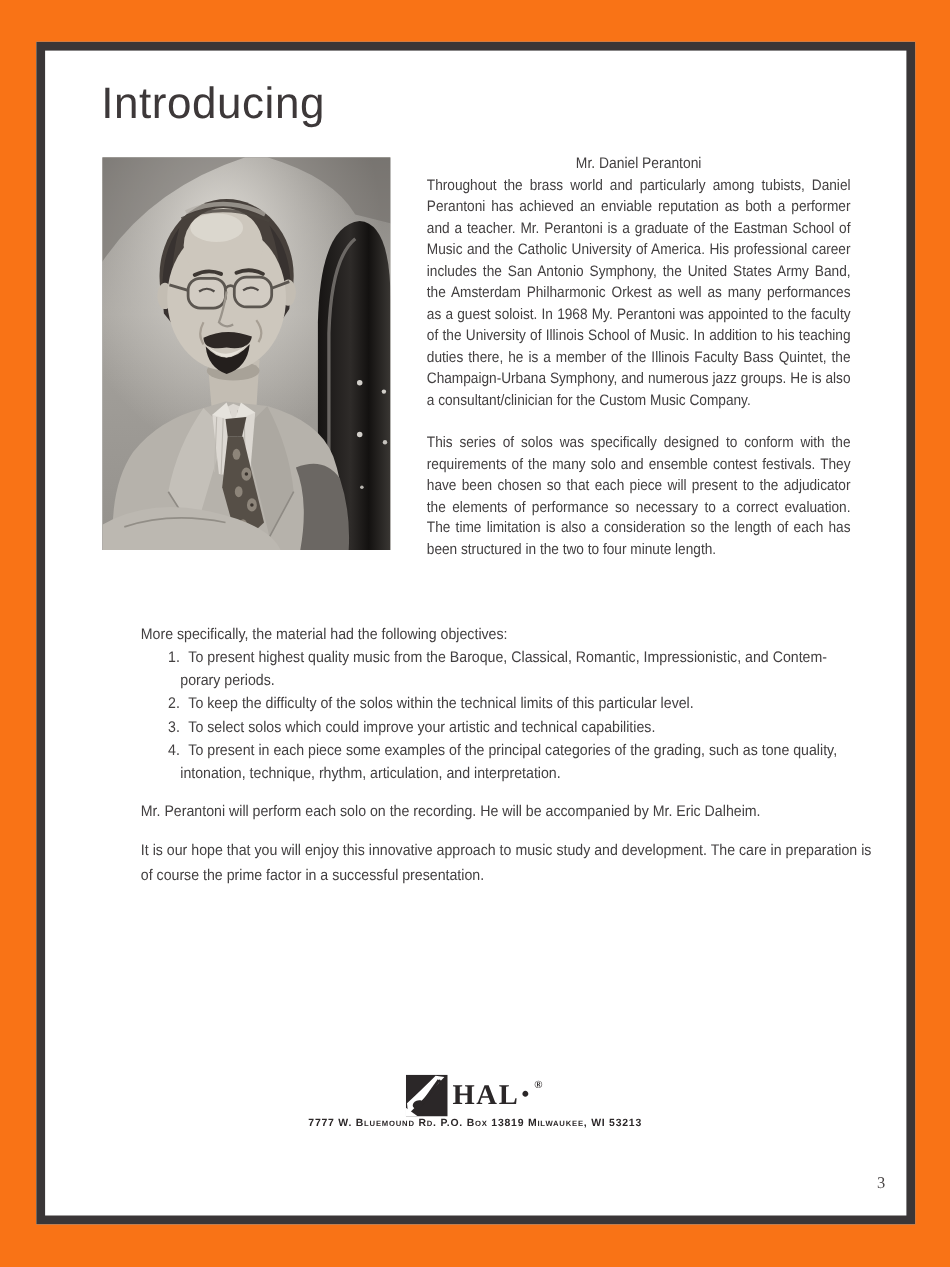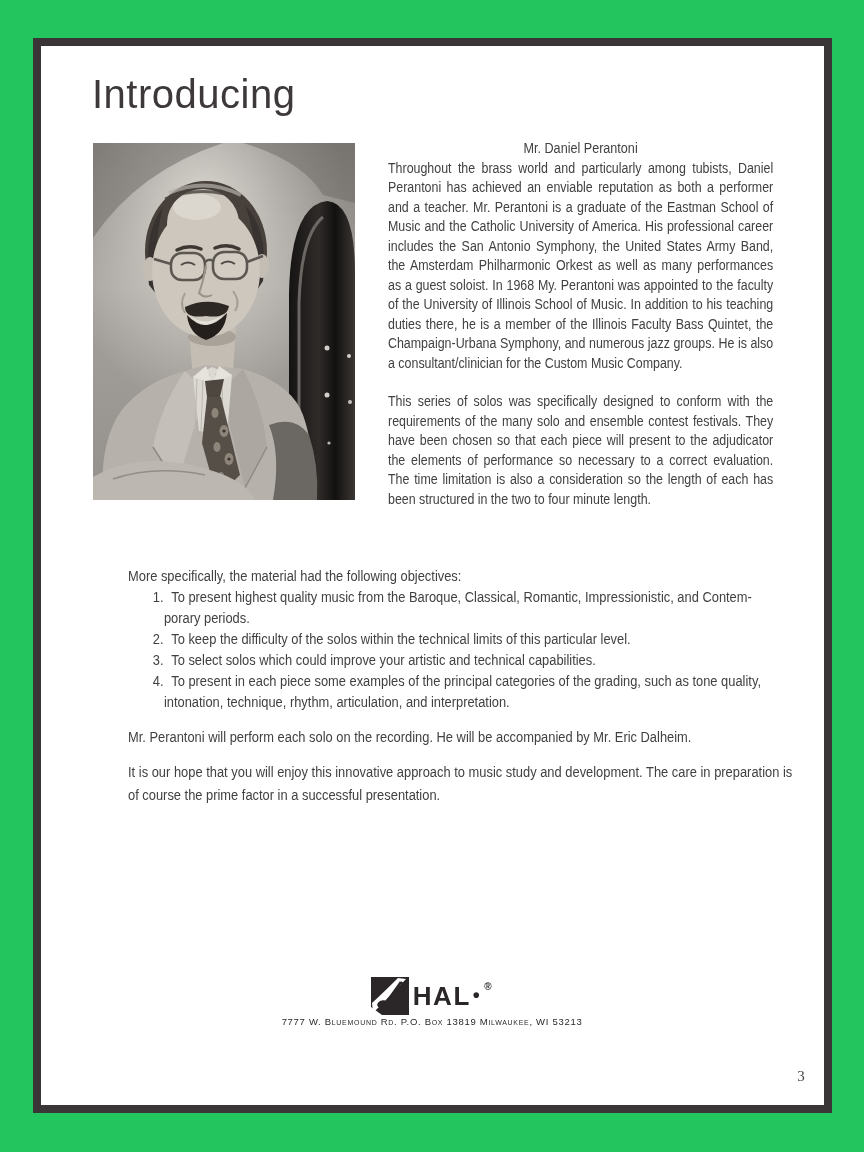--- a/index.html
+++ b/index.html
@@ -2,21 +2,21 @@
 <html style="--frame: #3a3637; --ink: #454142; --logo: #2b2728;"><head>
 <meta charset="utf-8">
 <style>
   html,body { margin:0; padding:0; }
   body {
     width:864px; height:1152px; position:relative; background:#ffffff;
     font-family:"Liberation Sans", sans-serif;
     color:var(--ink, #454142);
     overflow:hidden;
   }
-  .sheet { position:absolute; inset:0; background:#22c55e; }
+  .sheet { position:absolute; inset:0; background:#f97316; }
   .frame {
     position:absolute; left:33px; top:38px; width:799px; height:1075px;
     box-sizing:border-box; border:8px solid var(--frame, #3a3637); background:#fff;
   }
   .page-title {
     position:absolute; left:92px; top:72px;
     font-size:40px; font-weight:400; letter-spacing:0.5px; color:#3d3839;
   }
   .photo {
     position:absolute; left:93px; top:143px; width:262px; height:357px;
@@ -43,31 +43,31 @@
   .obj-num { position:absolute; left:0; top:0; }
   .obj-line { display:inline; }
   .obj-wrap { display:block; margin-left:-8px; }
   .closing-1 { margin:14px 0 0 0; }
   .closing-2 { margin:13px 0 0 0; line-height:23px; text-align:justify; }
 
   .logo-block {
     position:absolute; left:0; top:977px; width:864px;
     display:flex; flex-direction:column; align-items:center; color:var(--logo, #2b2728);
   }
-  .logo-row { display:flex; align-items:flex-end; }
+  .logo-row { display:flex; align-items:flex-end;font-family:Liberation Serif, serif; }
   .logo-mark { width:38px; height:38px; margin-right:4px; }
   .logo-mark svg { display:block; width:38px; height:38px; }
   .logo-text {
     font-size:26px; font-weight:bold; letter-spacing:1.5px; line-height:38px;
     display:flex; align-items:center;
   }
   .logo-bullet { font-size:20px; margin:0 2px; position:relative; top:-1px; }
   .logo-reg { font-size:10px; vertical-align:super; position:relative; top:-9px; margin-left:1px; font-weight:bold; }
   .logo-address {
-    margin-top:1px; font-size:9.5px; font-weight:normal; letter-spacing:0.7px;
+    margin-top:1px; font-size:9.5px; font-weight:bold; letter-spacing:0.7px;
     font-variant:small-caps;
   }
   .page-num {
     position:absolute; left:790px; top:1068px; width:22px; text-align:center;
     font-family:"Liberation Serif", serif; font-size:15px; color:#4a4646;
   }
 </style>
 </head>
 <body>
 

